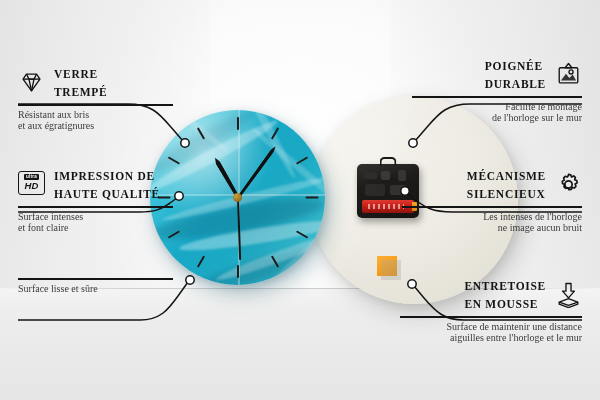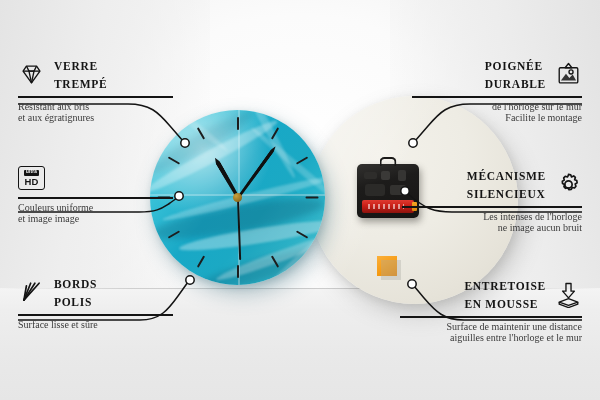--- a/index.html
+++ b/index.html
@@ -156,21 +156,21 @@
   .right .co-title{ text-align:left; }
   .right .co-desc{ text-align:right; }
 
   
   .hd-badge{
     width:27px; height:24px; border:1.6px solid #141414; border-radius:3px;
     display:flex; flex-direction:column; align-items:center; justify-content:center; line-height:1;
   }
   .hd-ultra{ font-family:"Liberation Sans", sans-serif; font-size:4.6px; font-weight:700; letter-spacing:.2px;
              background:#141414; color:#fff; padding:.5px 2px; border-radius:1px; margin-bottom:1px;}
-  .hd-main{ font-family:"Liberation Sans", sans-serif; font-size:9.5px; font-weight:700; letter-spacing:.2px; color:#141414;}
+  .hd-main{ font-family:"Liberation Sans", sans-serif; font-size:9.5px; font-weight:700; letter-spacing:.2px; color:#141414;font-style:italic;}
 
   
   .wires{ position:absolute; inset:0; width:600px; height:400px; z-index:8; pointer-events:none; }
 </style>
 </head>
 <body>
 
 <div id="stage">
 
   <div class="bg-base"></div>
@@ -266,21 +266,21 @@
     <g fill="#ffffff" stroke="#141414" stroke-width="1.5">
       <circle cx="185" cy="143" r="4.2"></circle>
       <circle cx="179" cy="196" r="4.2"></circle>
       <circle cx="190" cy="280" r="4.2"></circle>
       <circle cx="413" cy="143" r="4.2"></circle>
       <circle cx="405" cy="191" r="4.2"></circle>
       <circle cx="412" cy="284" r="4.2"></circle>
     </g>
   </svg>
 
-  <div class="callout left" style="left:18px; top:56px; width:155px;">
+  <div class="callout left" style="left:18px; top:64px; width:155px;">
     <div class="co-head">
       <span class="co-icon">
         <svg viewBox="0 0 32 32" fill="none" stroke="currentColor" stroke-width="1.6" stroke-linejoin="round">
           <path d="M6 12 L10 6 H22 L26 12 L16 26 Z"></path>
           <path d="M6 12 H26"></path>
             <path d="M10 6 L13 12 L16 26"></path>
             <path d="M22 6 L19 12 L16 26"></path>
             <path d="M13 12 H19"></path>
         </svg>
       </span>
@@ -295,63 +295,53 @@
   </div>
 
   <div class="callout left" style="left:18px; top:166px; width:155px;">
     <div class="co-head">
       <span class="co-icon">
         <span class="hd-badge">
           <span class="hd-ultra">ultra</span>
           <span class="hd-main">HD</span>
         </span>
       </span>
-    </div>
-    <div class="co-rule"></div>
-    <div class="co-desc">Couleurs uniforme</div>
-    <div class="co-desc">et image image</div>
+      <span>
+        <span class="co-title">IMPRESSION DE</span><br>
+        <span class="co-title">HAUTE QUALITÉ</span>
+      </span>
+    </div>
+    <div class="co-rule"></div>
+    <div class="co-desc">Surface intenses</div>
+    <div class="co-desc">et font claire</div>
   </div>
 
   <div class="callout left" style="left:18px; top:274px; width:155px;">
-    <div class="co-head">
-      <span class="co-icon">
-        <svg viewBox="0 0 32 32" fill="none" stroke="currentColor" stroke-width="2" stroke-linecap="round">
-          <path d="M7 25 L25 5"></path>
-            <path d="M7 25 L20 5"></path>
-            <path d="M7 25 L15 5"></path>
-            <path d="M7 25 L10 8"></path>
-        </svg>
-      </span>
-      <span>
-        <span class="co-title">BORDS</span><br>
-        <span class="co-title">POLIS</span>
-      </span>
-    </div>
     <div class="co-rule"></div>
     <div class="co-desc">Surface lisse et sûre</div>
   </div>
 
   <div class="callout right" style="right:18px; top:56px; width:170px;">
     <div class="co-head">
       <span>
         <span class="co-title">POIGNÉE</span><br>
         <span class="co-title">DURABLE</span>
       </span>
       <span class="co-icon">
         <svg viewBox="0 0 32 32" fill="none" stroke="currentColor" stroke-width="1.6" stroke-linejoin="round">
           <path d="M16 3 L12 8 H20 Z"></path>
           <rect x="5" y="8" width="22" height="18" rx="1.5"></rect>
           <path d="M7 23 L13 15 L17 20 L21 16 L25 23 Z" fill="currentColor" stroke="none" opacity="0.85"></path>
           <circle cx="19" cy="13" r="2.4"></circle>
         </svg>
       </span>
     </div>
     <div class="co-rule"></div>
+    <div class="co-desc">Facilite le montage</div>
     <div class="co-desc">de l'horloge sur le mur</div>
-    <div class="co-desc">Facilite le montage</div>
   </div>
 
   <div class="callout right" style="right:18px; top:166px; width:180px;">
     <div class="co-head">
       <span>
         <span class="co-title">MÉCANISME</span><br>
         <span class="co-title">SILENCIEUX</span>
       </span>
       <span class="co-icon">
         <svg viewBox="0 0 32 32" fill="none" stroke="currentColor" stroke-width="2" stroke-linejoin="round">

